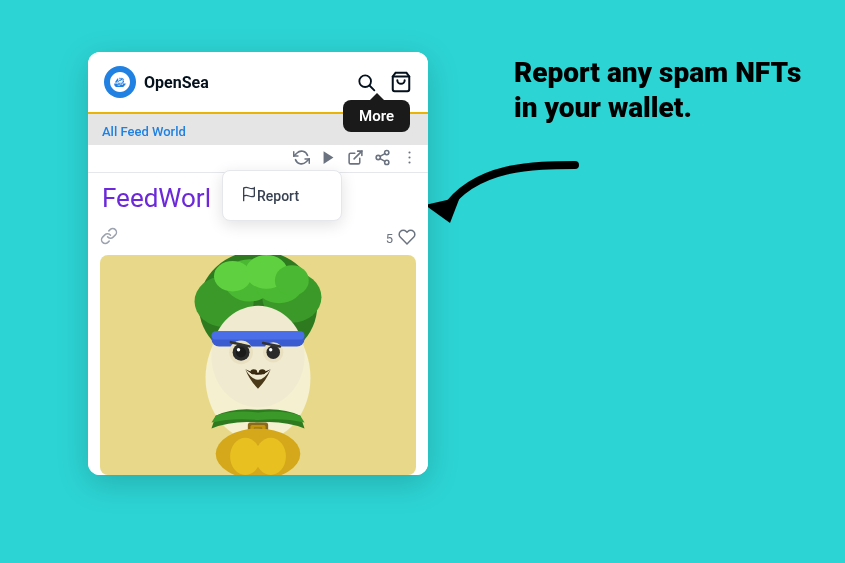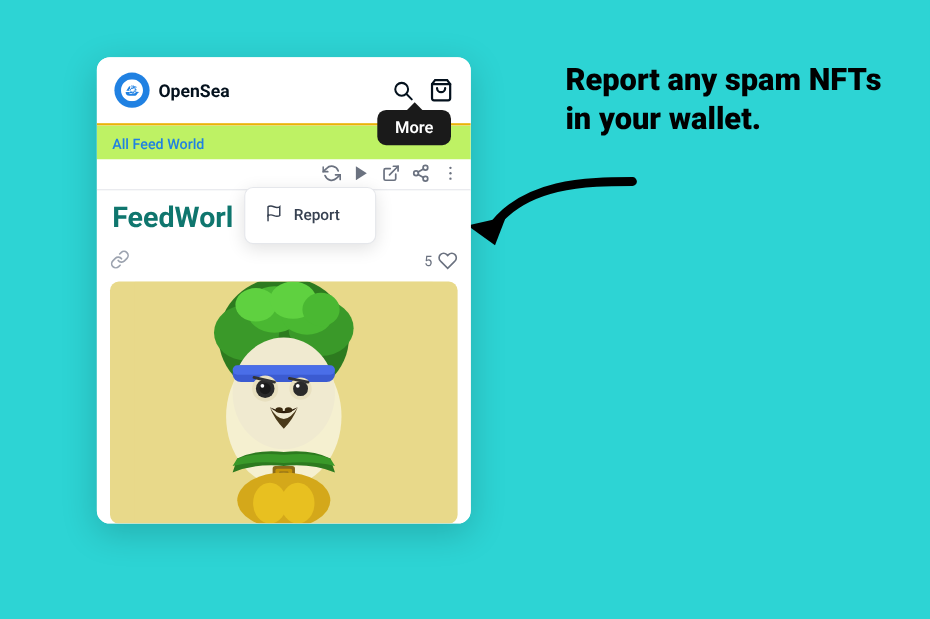--- a/index.html
+++ b/index.html
@@ -120,21 +120,21 @@
       border-right: 7px solid transparent;
       border-bottom: 7px solid #1a1a1a;
     }
 
     
     .breadcrumb {
       display: flex;
       align-items: center;
       padding: 10px 14px 6px 14px;
       gap: 8px;
-      background: #bef264;
+      background: #e5e5e5;
     }
 
     .breadcrumb-link {
       color: #2081e2;
       font-size: 13px;
       font-weight: 500;
       cursor: pointer;
     }
 
     
@@ -153,22 +153,22 @@
       color: #6b7280;
       cursor: pointer;
       font-size: 17px;
       display: flex;
       align-items: center;
     }
 
     
     .page-title {
       font-size: 26px;
-      font-weight: 700;
-      color: #0f766e;
+      font-weight: 400;
+      color: #6d28d9;
       padding: 10px 14px 6px 14px;
       background: #fff;
       white-space: nowrap;
       overflow: hidden;
     }
 
     
     .report-dropdown {
       position: absolute;
       top: 170px;
@@ -178,21 +178,20 @@
       border-radius: 8px;
       box-shadow: 0 4px 16px rgba(0,0,0,0.12);
       padding: 6px 0;
       z-index: 20;
       min-width: 120px;
     }
 
     .report-item {
       display: flex;
       align-items: center;
-      gap: 10px;
       padding: 9px 18px;
       font-size: 14px;
       font-weight: 500;
       color: #374151;
       cursor: pointer;
     }
 
     
     .nft-section {
       background: #fff;

